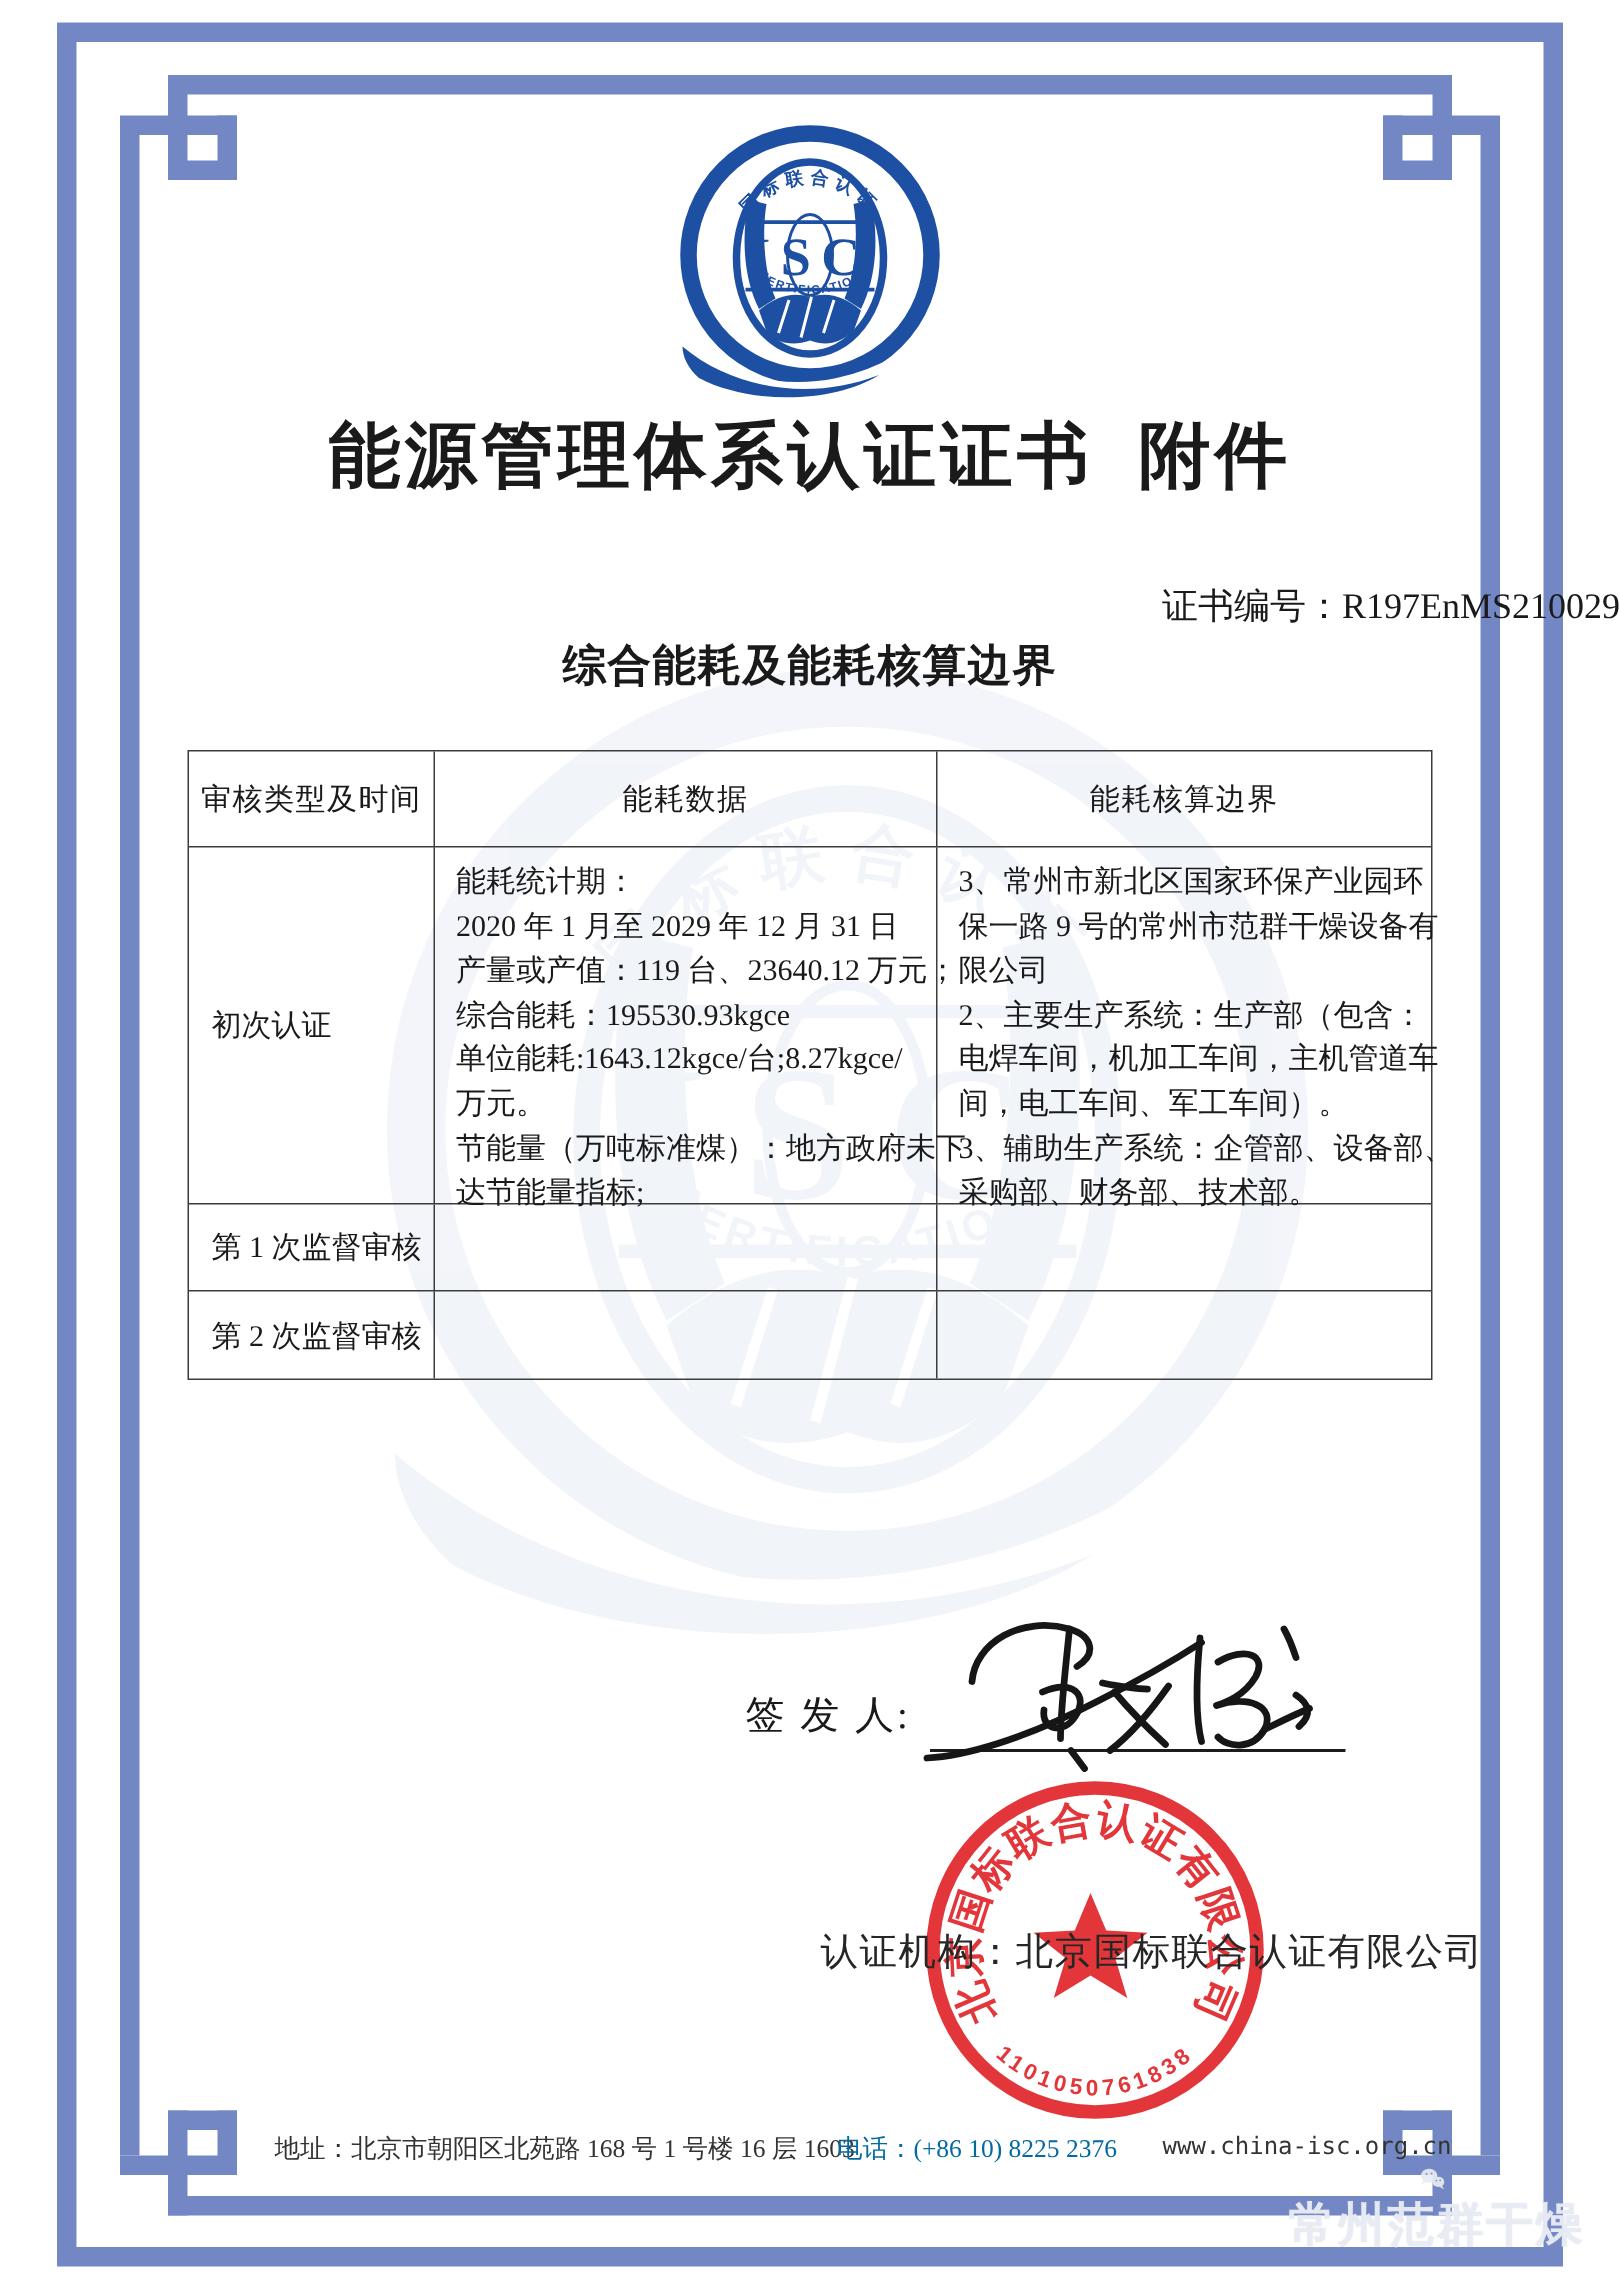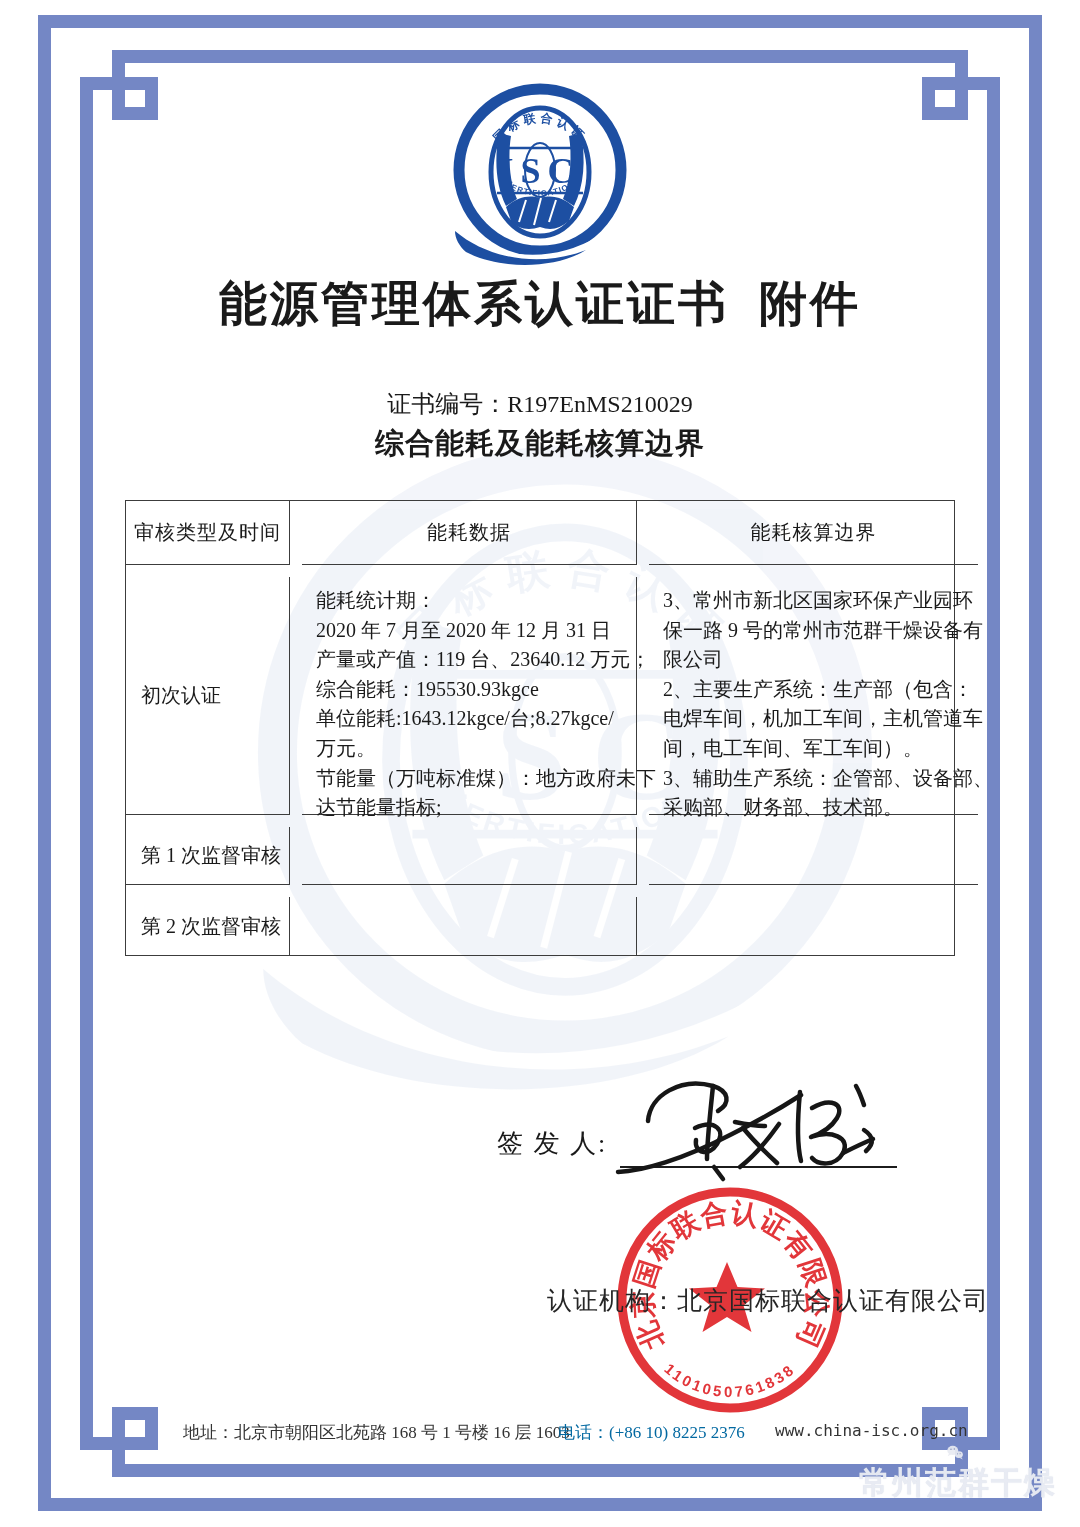--- a/index.html
+++ b/index.html
@@ -5,26 +5,26 @@
   html,body{margin:0;padding:0;background:#ffffff;}
   #page{position:relative;width:1080px;height:1527px;background:#ffffff;overflow:hidden;
         font-family:"Liberation Serif","DejaVu Serif",serif;color:#1a1a1a;}
   .abs{position:absolute;}
   svg{display:block;}
   .layer{position:absolute;left:0;top:0;width:1080px;height:1527px;pointer-events:none;}.z1{z-index:1}.z2{z-index:2}.z3{z-index:3}.z4{z-index:4}
 
   
   .title{left:0;top:272px;width:1080px;text-align:center;font-size:48px;font-weight:bold;
          letter-spacing:3px;white-space:pre;}
-  .certno{left:0;top:388px;width:1080px;text-align:center;font-size:24px;}
+  .certno{left:0;top:388px;width:1080px;text-align:right;font-size:24px;}
   .subtitle{left:0;top:424px;width:1080px;text-align:center;font-size:29px;font-weight:bold;letter-spacing:1px;}
 
   
   .tbl{left:125px;top:500px;width:830px;border:1px solid #3c3c3c;box-sizing:border-box;
-       display:grid;grid-template-columns:164px 335px 329px;background:transparent;gap:12px;}
+       display:grid;grid-template-columns:164px 335px 329px;background:transparent;}
   .tc{border-right:1px solid #3c3c3c;border-bottom:1px solid #3c3c3c;box-sizing:border-box;font-size:20px;}
   .tc.last{border-right:none;}
   .tc.bot{border-bottom:none;}
   .th{height:64px;display:flex;align-items:center;justify-content:center;letter-spacing:1px;}
   .cell-type{height:238px;display:flex;align-items:center;padding-left:15px;}
   .cell-type.short{height:58px;}
   .cell-body{height:238px;padding:9px 5px 0 14px;line-height:29.6px;}
   .cell-line{white-space:nowrap;}
   .cell-empty{height:58px;}
 
@@ -132,21 +132,21 @@
 
   <div class="abs tbl z3">
 
     <div class="tc th">审核类型及时间</div>
     <div class="tc th">能耗数据</div>
     <div class="tc th last">能耗核算边界</div>
 
     <div class="tc cell-type">初次认证</div>
     <div class="tc cell-body">
       <div class="cell-line">能耗统计期：</div>
-      <div class="cell-line">2020 年 7 月至 2020 年 12 月 31 日</div>
+      <div class="cell-line">2020 年 1 月至 2029 年 12 月 31 日</div>
       <div class="cell-line">产量或产值：119 台、23640.12 万元；</div>
       <div class="cell-line">综合能耗：195530.93kgce</div>
       <div class="cell-line">单位能耗:1643.12kgce/台;8.27kgce/</div>
       <div class="cell-line">万元。</div>
       <div class="cell-line">节能量（万吨标准煤）：地方政府未下</div>
       <div class="cell-line">达节能量指标;</div>
     </div>
     <div class="tc cell-body last">
       <div class="cell-line">3、常州市新北区国家环保产业园环</div>
       <div class="cell-line">保一路 9 号的常州市范群干燥设备有</div>

